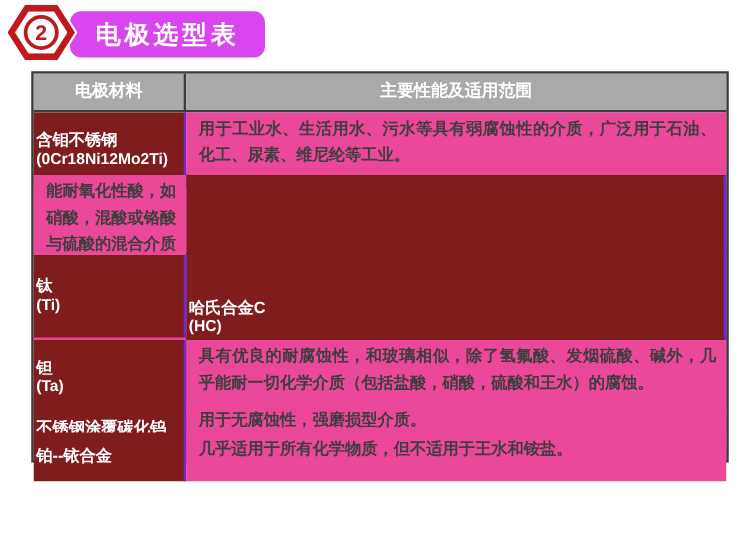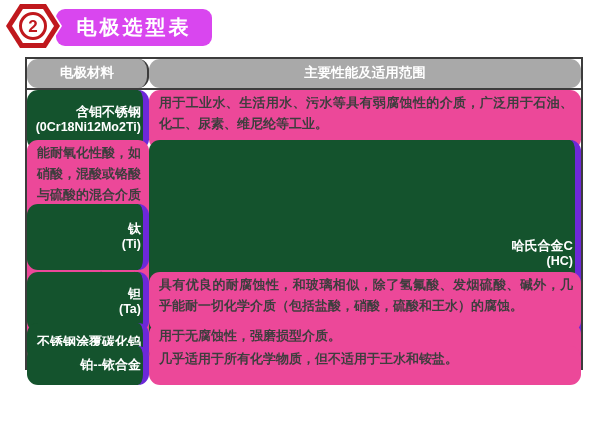--- a/index.html
+++ b/index.html
@@ -41,24 +41,24 @@
   }
 
   
   .etable{
     position:absolute;left:25px;top:57px;width:558px;
     border:2px solid #3c3c3c;box-sizing:border-box;
     font-size:13px;
   }
   .tr{display:grid;grid-template-columns:122px 1fr;box-sizing:border-box;}
   .tr + .tr{border-top:2px solid #3c3c3c;}
-  .td{box-sizing:border-box;border-radius:11px;}
+  .td{box-sizing:border-box;}
   .td.mat{
-    background:#14532d;border-right:6px solid #6d28d9;
-    display:flex;flex-direction:column;align-items:flex-end;justify-content:center;
+    background:#7f1d1d;border-right:2px solid #6d28d9;
+    display:flex;flex-direction:column;align-items:flex-start;justify-content:center;
     color:#ffffff;font-weight:bold;text-align:center;line-height:1.25;
     padding:1px 2px;
   }
   .td.mat .code{font-size:12.5px;}
   .td.desc{
     background:#ec4899;color:#3e3e3e;font-weight:600;
     display:flex;align-items:center;
     padding:2px 8px 16px 10px;line-height:21px;text-align:justify;
   }
   .tr.head .td{

